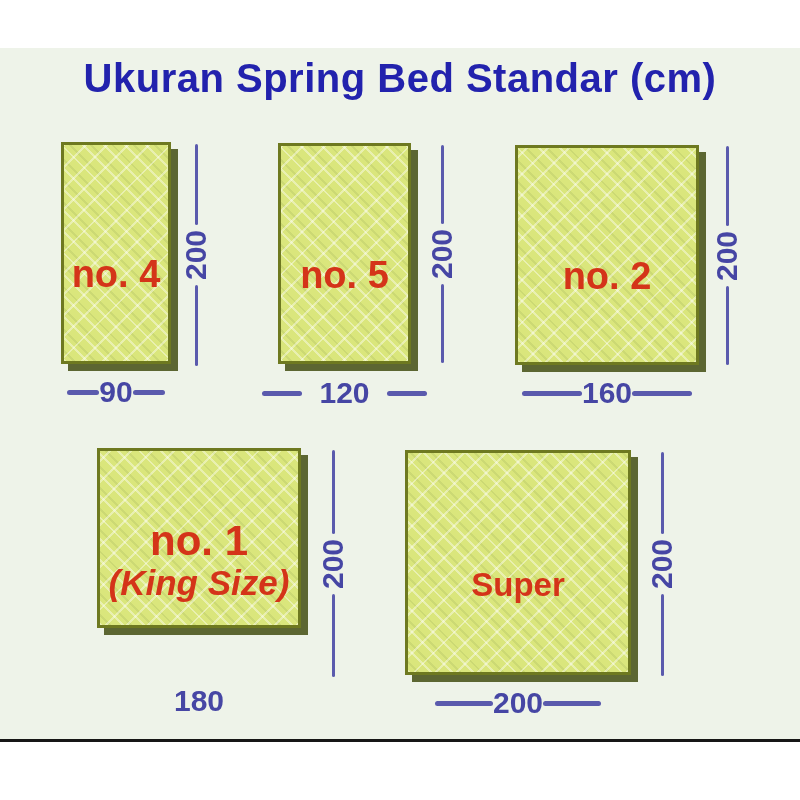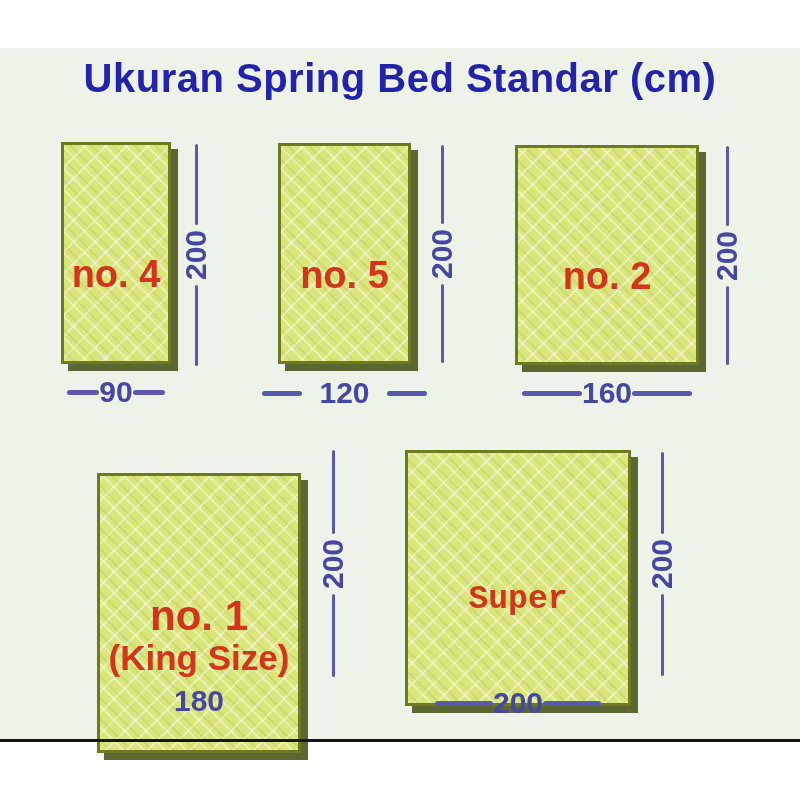--- a/index.html
+++ b/index.html
@@ -72,28 +72,28 @@
   .g2 .vdim{left:422px;top:145px;height:218px;}
   .g2 .hdim{left:262px;top:378px;width:165px;justify-content:space-between;}
   .g2 .hdash{width:40px;}
 
   .g3 .bed {left:515px;top:145px;width:184px;height:220px;align-items:center;}
   .g3 .bed-label{font-size:38px;}
   .g3 .vdim{left:707px;top:146px;height:219px;}
   .g3 .hdim{left:503px;top:378px;width:208px;}
   .g3 .hdash{width:60px;}
 
-  .g4 .bed {left:97px;top:473px;width:204px;height:280px;}
+  .g4 .bed {left:97px;top:448px;width:204px;height:180px;}
   .g4 .lbl1{font-size:42px;}
-  .g4 .lbl2{font-size:35px;}
+  .g4 .lbl2{font-size:35px;font-style:italic;}
   .g4 .vdim{left:313px;top:450px;height:227px;}
   .g4 .hdim{left:93px;top:686px;width:212px;flex-direction:column;}
   .g4 .hdash{width:64px;}
 
-  .g5 .bed {left:405px;top:450px;width:226px;height:256px;font-family:Liberation Mono, monospace;}
+  .g5 .bed {left:405px;top:450px;width:226px;height:225px;}
   .g5 .lbl1{font-size:33px;}
   .g5 .lbl2{font-size:33px;}
   .g5 .vdim{left:642px;top:452px;height:224px;}
   .g5 .hdim{left:406px;top:688px;width:224px;}
   .g5 .hdash{width:58px;}
 </style>
 </head>
 <body>
 
 <div class="canvas">

